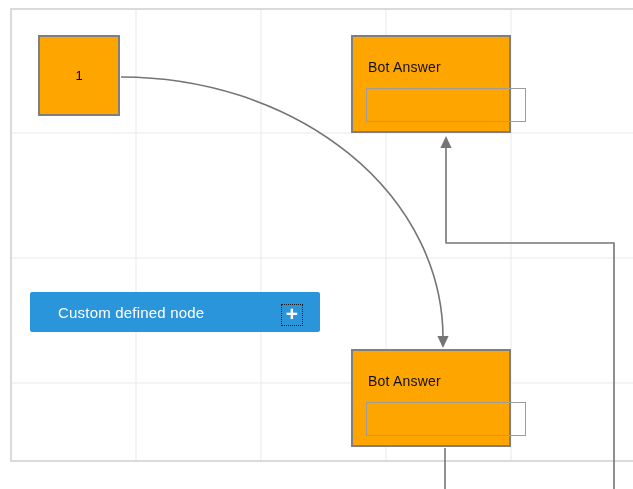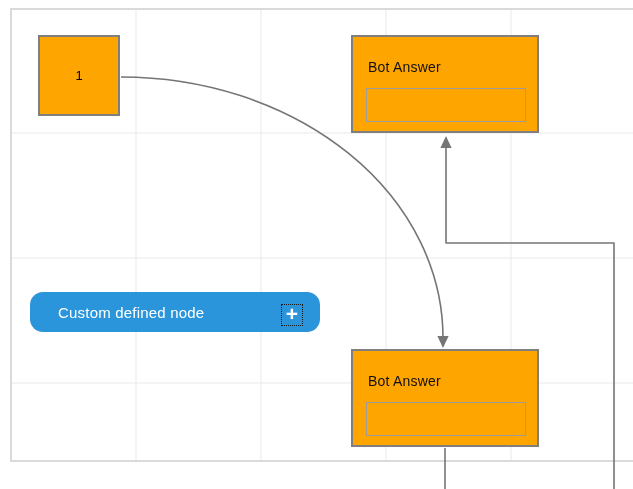--- a/index.html
+++ b/index.html
@@ -28,21 +28,21 @@
   }
 
   .node-one {
     left: 38px; top: 35px;
     width: 82px; height: 81px;
     display: flex; align-items: center; justify-content: center;
     font-size: 13px; color: #000;
   }
 
   .bot-node {
-    width: 188px; height: 98px; padding-left: 36px;
+    width: 160px; height: 98px; padding-left: 36px;
   }
   .bot-node .bot-label {
     position: absolute;
     left: 15px; top: 22px;
     font-size: 14px;
     color: #111;
     letter-spacing: 0.2px;
   }
   .bot-node .bot-input {
     position: absolute;
@@ -53,21 +53,21 @@
   }
   .bot-node-top    { left: 351px; top: 35px; }
   .bot-node-bottom { left: 351px; top: 349px; }
 
   
   .custom-node {
     position: absolute;
     left: 30px; top: 292px;
     width: 290px; height: 40px;
     background: #2b95dc;
-    border-radius: 13px;
+    border-radius: 2px;
     display: flex;
     align-items: center;
   }
   .custom-node .custom-label {
     margin-left: 28px;
     font-size: 15px;
     color: #ffffff;
     letter-spacing: 0.2px;
   }
   .custom-node .plus-box {

